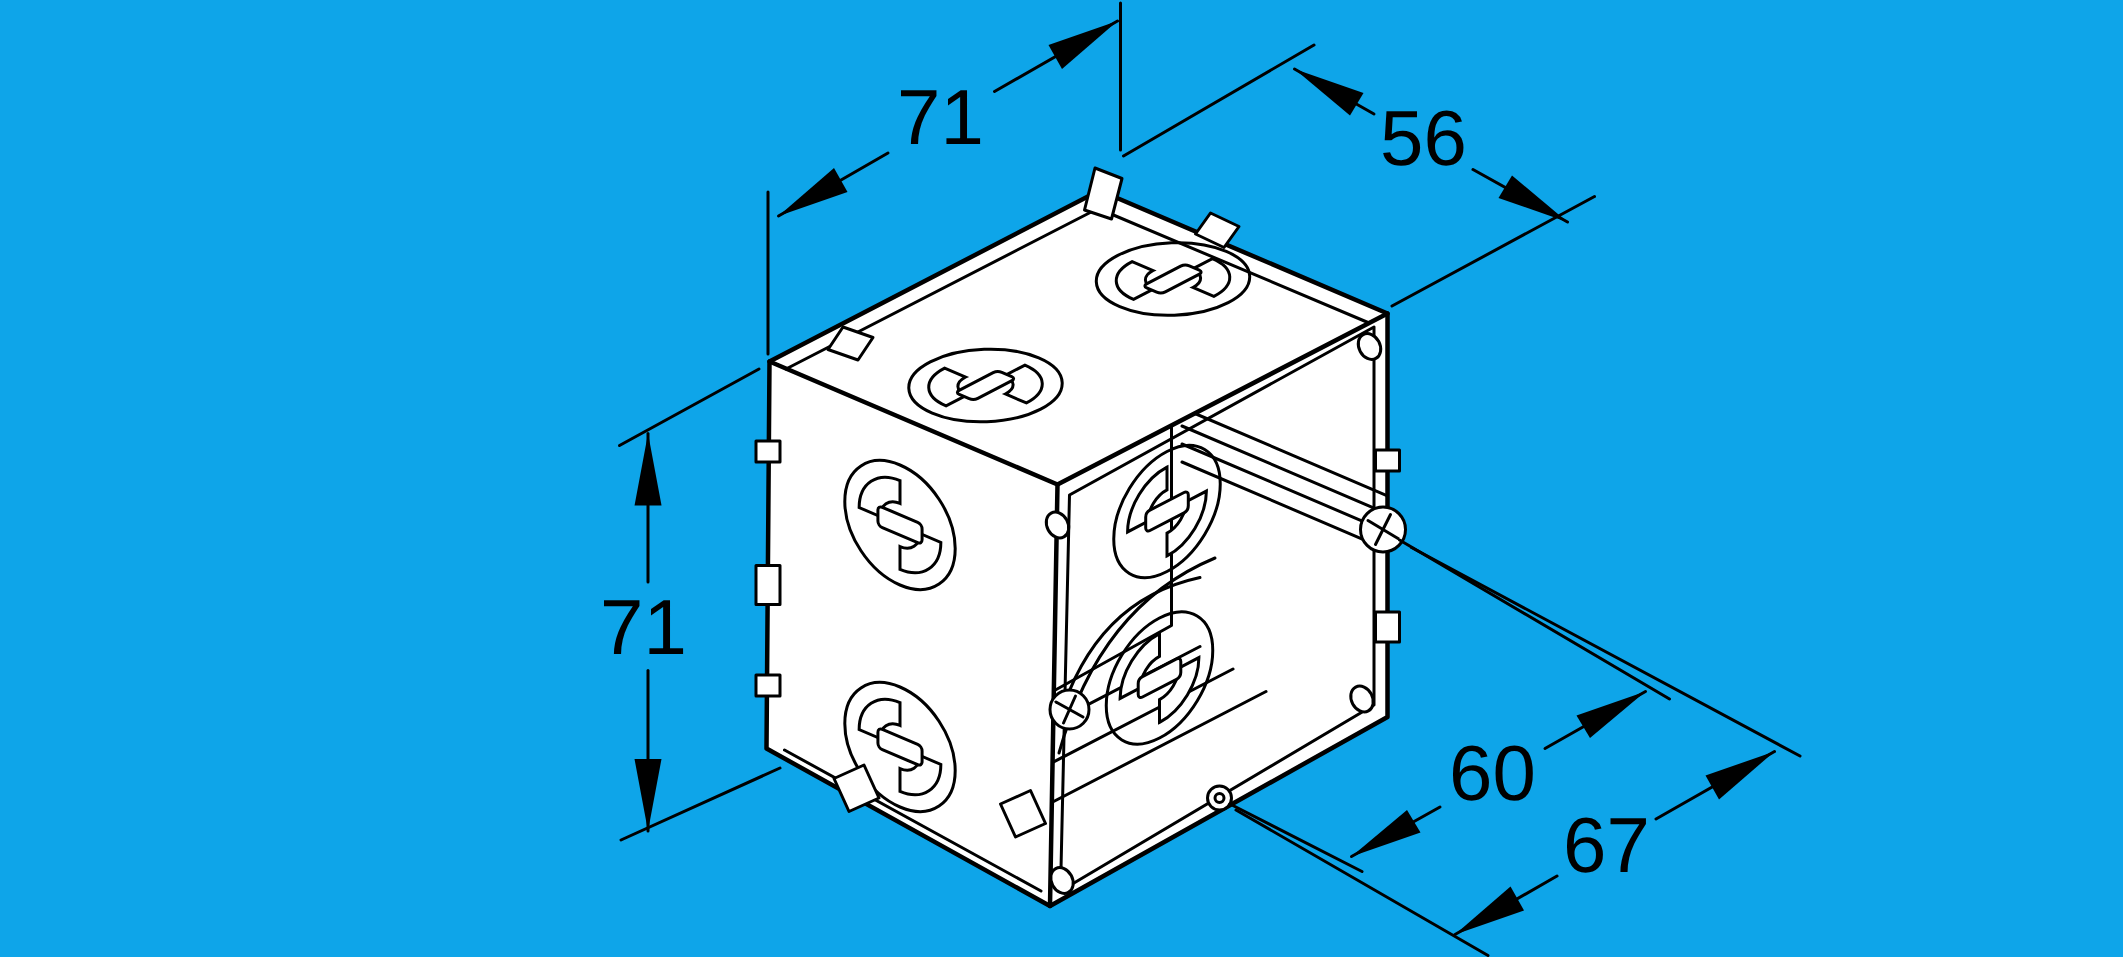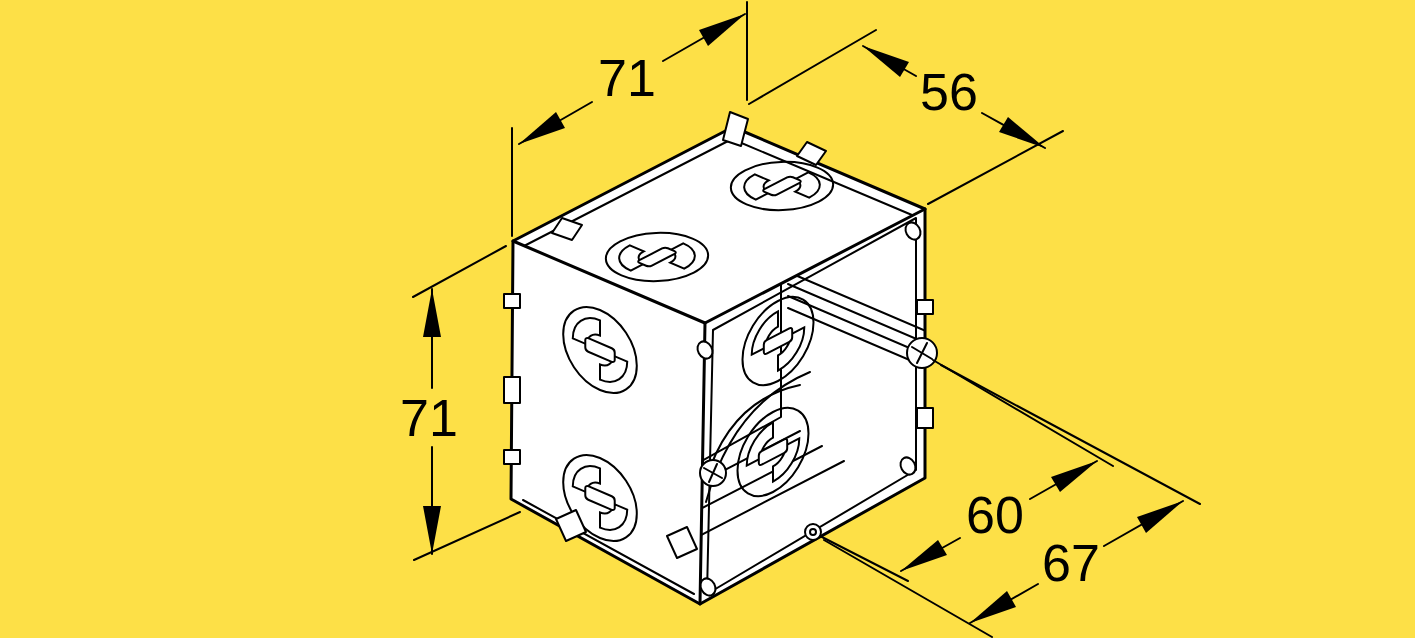--- a/index.html
+++ b/index.html
@@ -1,16 +1,16 @@
 <!DOCTYPE html>
 <html><head>
 <meta charset="utf-8">
 <style>
   html,body{margin:0;padding:0;background:#ffffff;}
-  .stage{position:relative;width:1415px;height:638px;background:#fde047;overflow:hidden;}
+  .stage{position:relative;width:1415px;height:638px;background:#0ea5e9;overflow:hidden;}
   svg{display:block;width:1415px;height:638px;}
   .ln{stroke:#000;stroke-width:2;fill:none;stroke-linecap:round;stroke-linejoin:round;}
   .ln3{stroke:#000;stroke-width:3;fill:none;stroke-linecap:round;stroke-linejoin:round;}
   .sil{fill:#fff;stroke:#000;stroke-width:3;stroke-linejoin:round;}
   .whitepart{fill:#fff;stroke:#000;stroke-width:2;stroke-linejoin:round;}
   .dim{stroke:#000;stroke-width:2;fill:none;stroke-linecap:round;}
   .arr{fill:#000;stroke:none;}
   .dimlabel{font-family:"Liberation Sans","DejaVu Sans",sans-serif;font-size:52px;fill:#000;text-anchor:middle;}
   #ko *{stroke:#000;vector-effect:non-scaling-stroke;stroke-width:2px;}
 </style>

